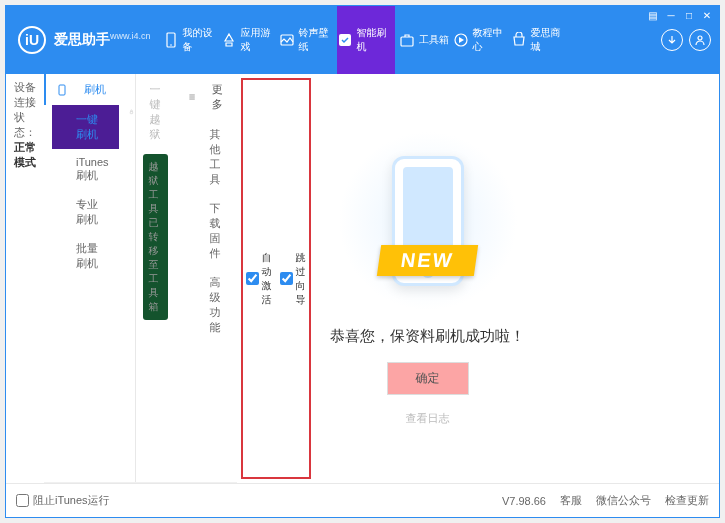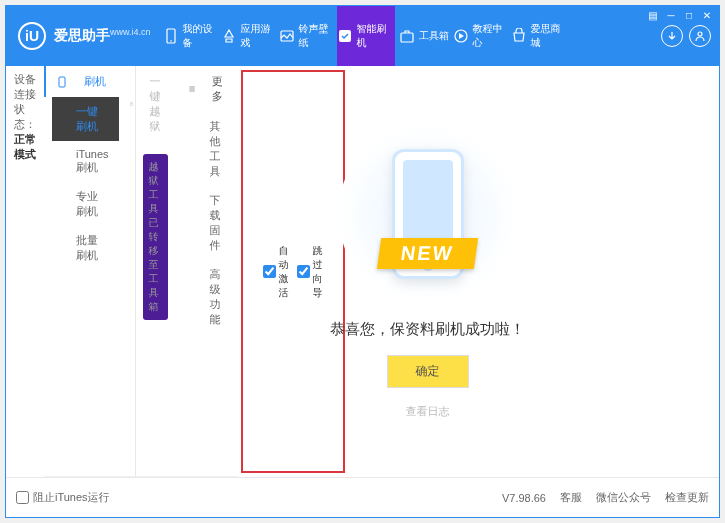--- a/index.html
+++ b/index.html
@@ -1,18 +1,18 @@
 <!DOCTYPE html>
 <html><head>
 <meta charset="utf-8">
 <style>
 *{margin:0;padding:0;box-sizing:border-box;font-family:"Microsoft YaHei",sans-serif}
 body{background:#f0f0f0;padding:5px}
 .app{width:715px;height:513px;background:#fff;border:1px solid #2d8cf0;display:flex;flex-direction:column;position:relative}
-.header{height:60px;background:#2d8cf0;display:flex;align-items:center;color:#fff}
+.header{height:68px;background:#2d8cf0;display:flex;align-items:center;color:#fff}
 .logo{display:flex;align-items:center;padding:0 12px;gap:8px}
 .logo-icon{width:28px;height:28px;border:2px solid #fff;border-radius:50%;display:flex;align-items:center;justify-content:center;font-weight:bold;font-size:14px}
 .logo-text{display:flex;flex-direction:row}
 .logo-title{font-size:14px;font-weight:bold}
 .logo-url{font-size:9px;opacity:0.8}
 .nav{display:flex;flex:1;height:100%}
 .nav-item{width:58px;display:flex;align-items:center;justify-content:center;gap:3px;cursor:pointer;font-size:10px}
 .nav-item.active{background:#6d28d9}
 .nav-icon{width:18px;height:18px;display:flex;align-items:center;justify-content:center}
 .header-right{display:flex;align-items:center;padding:0 8px;gap:6px}
@@ -22,36 +22,36 @@
 .body{flex:1;display:flex;overflow:hidden}
 .sidebar{width:130px;border-right:1px solid #e8e8e8;display:flex;font-size:11px}
 .status-bar{padding:6px 8px;font-size:11px;color:#666}
 .status-bar b{color:#333}
 .section{border-bottom:1px solid #f0f0f0}
 .section-head{display:flex;align-items:center;padding:8px 10px;gap:16px;color:#555;cursor:pointer}
 .section-head.active{color:#2d8cf0;border-left:2px solid #2d8cf0}
 .section-head.disabled{color:#bbb}
 .sub-items{padding-left:8px}
 .sub-item{padding:7px 10px 7px 24px;color:#666;cursor:pointer}
-.sub-item.active{background:#404040;color:#2d8cf0}
-.sub-note{margin:12px 10px 8px 24px;padding:6px;background:#4c1d95;color:#999;font-size:10px;border-radius:3px}
-.checks{border:2px solid #d9363e;margin:4px;padding:6px 20px;display:flex;gap:8px;font-size:10px;color:#333}
+.sub-item.active{background:#4c1d95;color:#2d8cf0}
+.sub-note{margin:4px 10px 8px 24px;padding:6px;background:#14532d;color:#999;font-size:10px;border-radius:3px}
+.checks{border:2px solid #d9363e;margin:4px;padding:6px 3px;display:flex;gap:8px;font-size:10px;color:#333}
 .check{display:flex;align-items:center;gap:3px}
 .check input{accent-color:#2d8cf0}
 .main{flex:1;display:flex;flex-direction:column;align-items:center;justify-content:center;gap:16px;position:relative}
 .phone-img{width:180px;height:180px;position:relative;display:flex;align-items:center;justify-content:center}
 .rays{position:absolute;width:180px;height:180px;border-radius:50%;background:radial-gradient(circle,#e8f4ff 0%,#fff 70%)}
 .phone{width:72px;height:130px;background:#fff;border:3px solid #d0e8ff;border-radius:12px;position:relative;z-index:2;box-shadow:0 4px 12px rgba(0,0,0,0.1)}
 .phone::before{content:"";position:absolute;top:8px;left:8px;right:8px;bottom:18px;background:#d0e8ff;border-radius:4px}
 .phone::after{content:"";position:absolute;bottom:5px;left:50%;transform:translateX(-50%);width:10px;height:10px;border:2px solid #d0e8ff;border-radius:50%}
 .ribbon{position:absolute;z-index:3;bottom:35px;background:#ffc107;color:#fff;font-weight:bold;font-size:20px;padding:4px 22px;transform:skewX(-8deg);box-shadow:0 2px 4px rgba(0,0,0,0.2);letter-spacing:2px}
 .success-msg{font-size:15px;color:#333}
-.ok-btn{padding:7px 28px;border:1px solid #ddd;background:#fde047;cursor:pointer;font-size:12px;color:#555}
+.ok-btn{padding:7px 28px;border:1px solid #ddd;background:#fca5a5;cursor:pointer;font-size:12px;color:#555}
 .log-link{color:#bbb;font-size:11px;cursor:pointer}
-.footer{height:40px;border-top:1px solid #e8e8e8;display:flex;align-items:center;padding:0 10px;font-size:11px;color:#666;gap:14px}
+.footer{height:34px;border-top:1px solid #e8e8e8;display:flex;align-items:center;padding:0 10px;font-size:11px;color:#666;gap:14px}
 .footer-left{display:flex;align-items:center;gap:4px;flex:1}
 .footer a{color:#666;text-decoration:none;cursor:pointer}
 svg{display:block}
 </style>
 </head>
 <body>
 
 <div class="app">
   <div class="win-controls">
     <div class="win-btn">▤</div>

